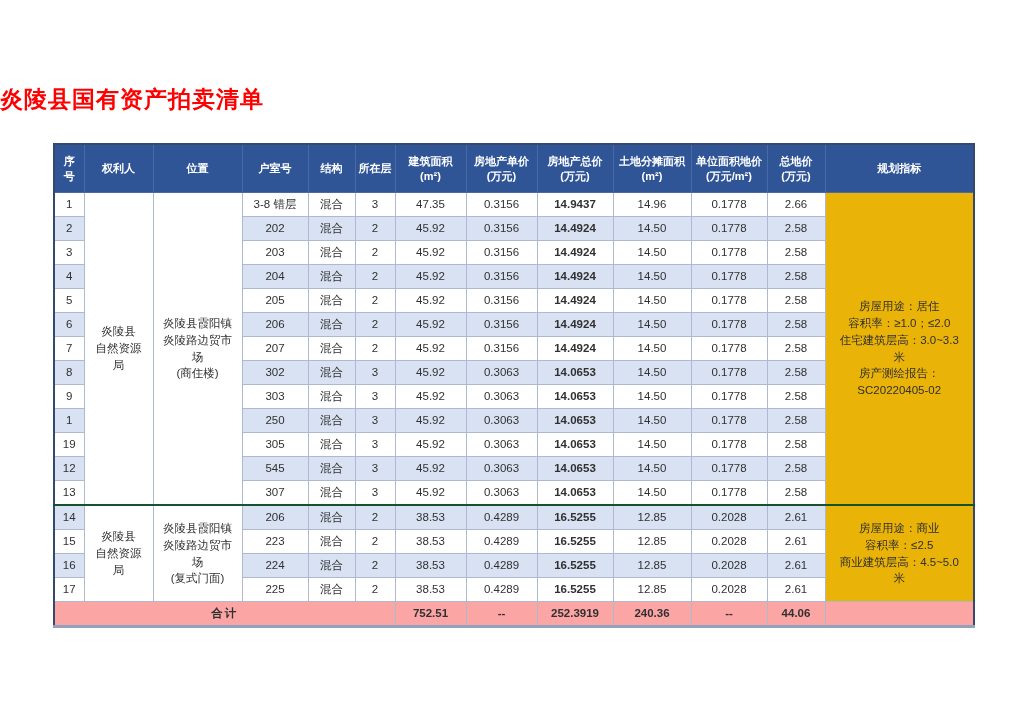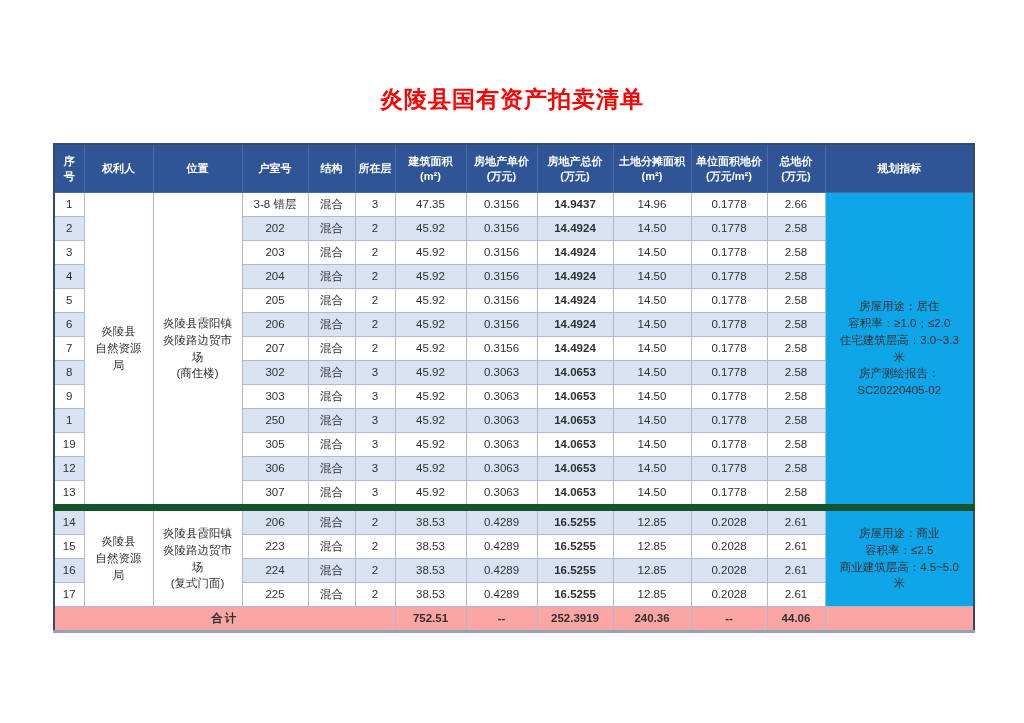--- a/index.html
+++ b/index.html
@@ -9,21 +9,21 @@
     width:1024px;height:723px;
     background:#ffffff;
     margin:0 auto;
     overflow:hidden;
     font-family:"Liberation Sans","DejaVu Sans",sans-serif;
   }
   .title{
     position:absolute;
     top:84px;left:0;width:100%;
     margin:0;
-    text-align:center;
+    text-align:left;
     font-size:23px;
     font-weight:bold;
     color:#ff0000;
     letter-spacing:1px;
   }
   table.auction{
     position:absolute;
     left:53px;top:143px;
     width:920px;
     border-collapse:collapse;
@@ -55,24 +55,24 @@
     text-align:center;
     line-height:1.45;
   }
   tr.band td:not(.merged):not(.planning){background:#D9E2F3;}
   td.num{text-align:right;padding-right:9px;}
   td.red{color:#fe0000;font-weight:bold;}
   td.hl{border-left:2px solid #000000;}
   td.hr{border-right:2px solid #000000;}
   th.hl{border-left:2px solid #000000;}
   th.hr{border-right:2px solid #000000;}
-  tr.grp-top td{border-top:7px solid #14532d;}
+  tr.grp-top td{border-top:2px solid #14532d;}
   td.merged{background:#ffffff;line-height:1.5;}
   td.planning{
-    background:#0ea5e9;
+    background:#eab308;
     text-align:left;
     line-height:1.6;
     padding:4px 6px;
   }
   tfoot td{
     background:#fca5a5;
     color:#ffffff;
     font-weight:bold;
     height:27px;
     border:1px solid #4a69a5;
@@ -265,21 +265,21 @@
         <td>3</td>
         <td class="num hl">45.92</td>
         <td class="num">0.3063</td>
         <td class="red hl hr">14.0653</td>
         <td class="num">14.50</td>
         <td class="num">0.1778</td>
         <td class="num">2.58</td>
       </tr>
       <tr class="band">
         <td>12</td>
-        <td>306</td>
+        <td>545</td>
         <td>混合</td>
         <td>3</td>
         <td class="num hl">45.92</td>
         <td class="num">0.3063</td>
         <td class="red hl hr">14.0653</td>
         <td class="num">14.50</td>
         <td class="num">0.1778</td>
         <td class="num">2.58</td>
       </tr>
       <tr>

